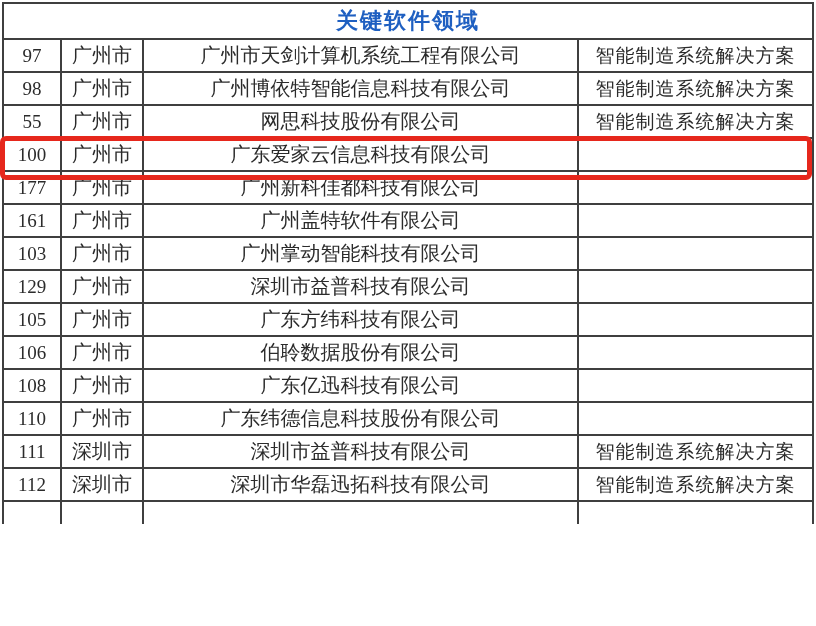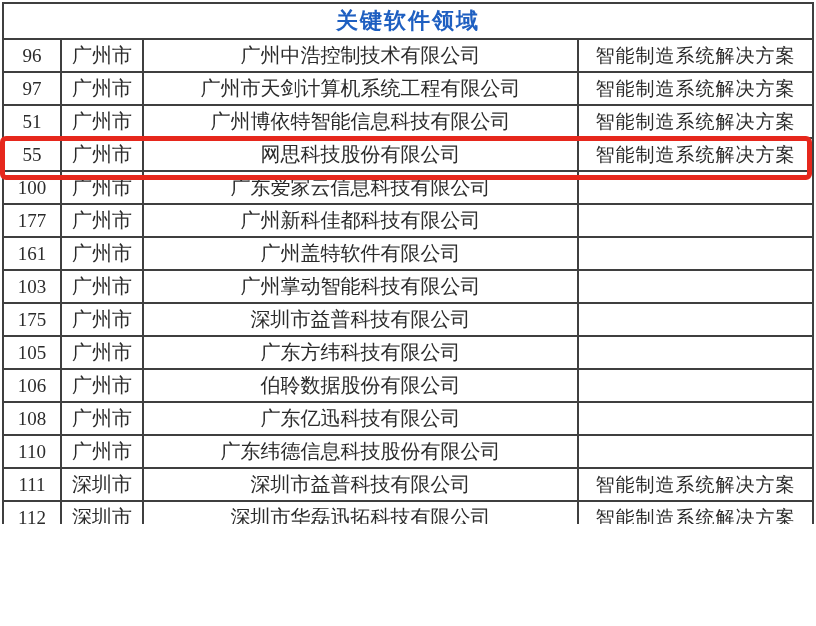--- a/index.html
+++ b/index.html
@@ -74,33 +74,27 @@
       <col style="width:435px">
       <col>
     </colgroup>
     <thead>
       <tr>
         <th colspan="4" class="title-cell">关键软件领域</th>
       </tr>
     </thead>
     <tbody>
         <tr>
-          <td class="cell-no">96</td>
-          <td class="cell-city">广州市</td>
-          <td class="cell-company">广州中浩控制技术有限公司</td>
-          <td class="cell-solution">智能制造系统解决方案</td>
-        </tr>
-        <tr>
           <td class="cell-no">97</td>
           <td class="cell-city">广州市</td>
           <td class="cell-company">广州市天剑计算机系统工程有限公司</td>
           <td class="cell-solution">智能制造系统解决方案</td>
         </tr>
         <tr>
-          <td class="cell-no">51</td>
+          <td class="cell-no">98</td>
           <td class="cell-city">广州市</td>
           <td class="cell-company">广州博依特智能信息科技有限公司</td>
           <td class="cell-solution">智能制造系统解决方案</td>
         </tr>
         <tr>
           <td class="cell-no">55</td>
           <td class="cell-city">广州市</td>
           <td class="cell-company">网思科技股份有限公司</td>
           <td class="cell-solution">智能制造系统解决方案</td>
         </tr>
@@ -122,21 +116,21 @@
           <td class="cell-company">广州盖特软件有限公司</td>
           <td class="cell-solution"></td>
         </tr>
         <tr>
           <td class="cell-no">103</td>
           <td class="cell-city">广州市</td>
           <td class="cell-company">广州掌动智能科技有限公司</td>
           <td class="cell-solution"></td>
         </tr>
         <tr>
-          <td class="cell-no">175</td>
+          <td class="cell-no">129</td>
           <td class="cell-city">广州市</td>
           <td class="cell-company">深圳市益普科技有限公司</td>
           <td class="cell-solution"></td>
         </tr>
         <tr>
           <td class="cell-no">105</td>
           <td class="cell-city">广州市</td>
           <td class="cell-company">广东方纬科技有限公司</td>
           <td class="cell-solution"></td>
         </tr>

